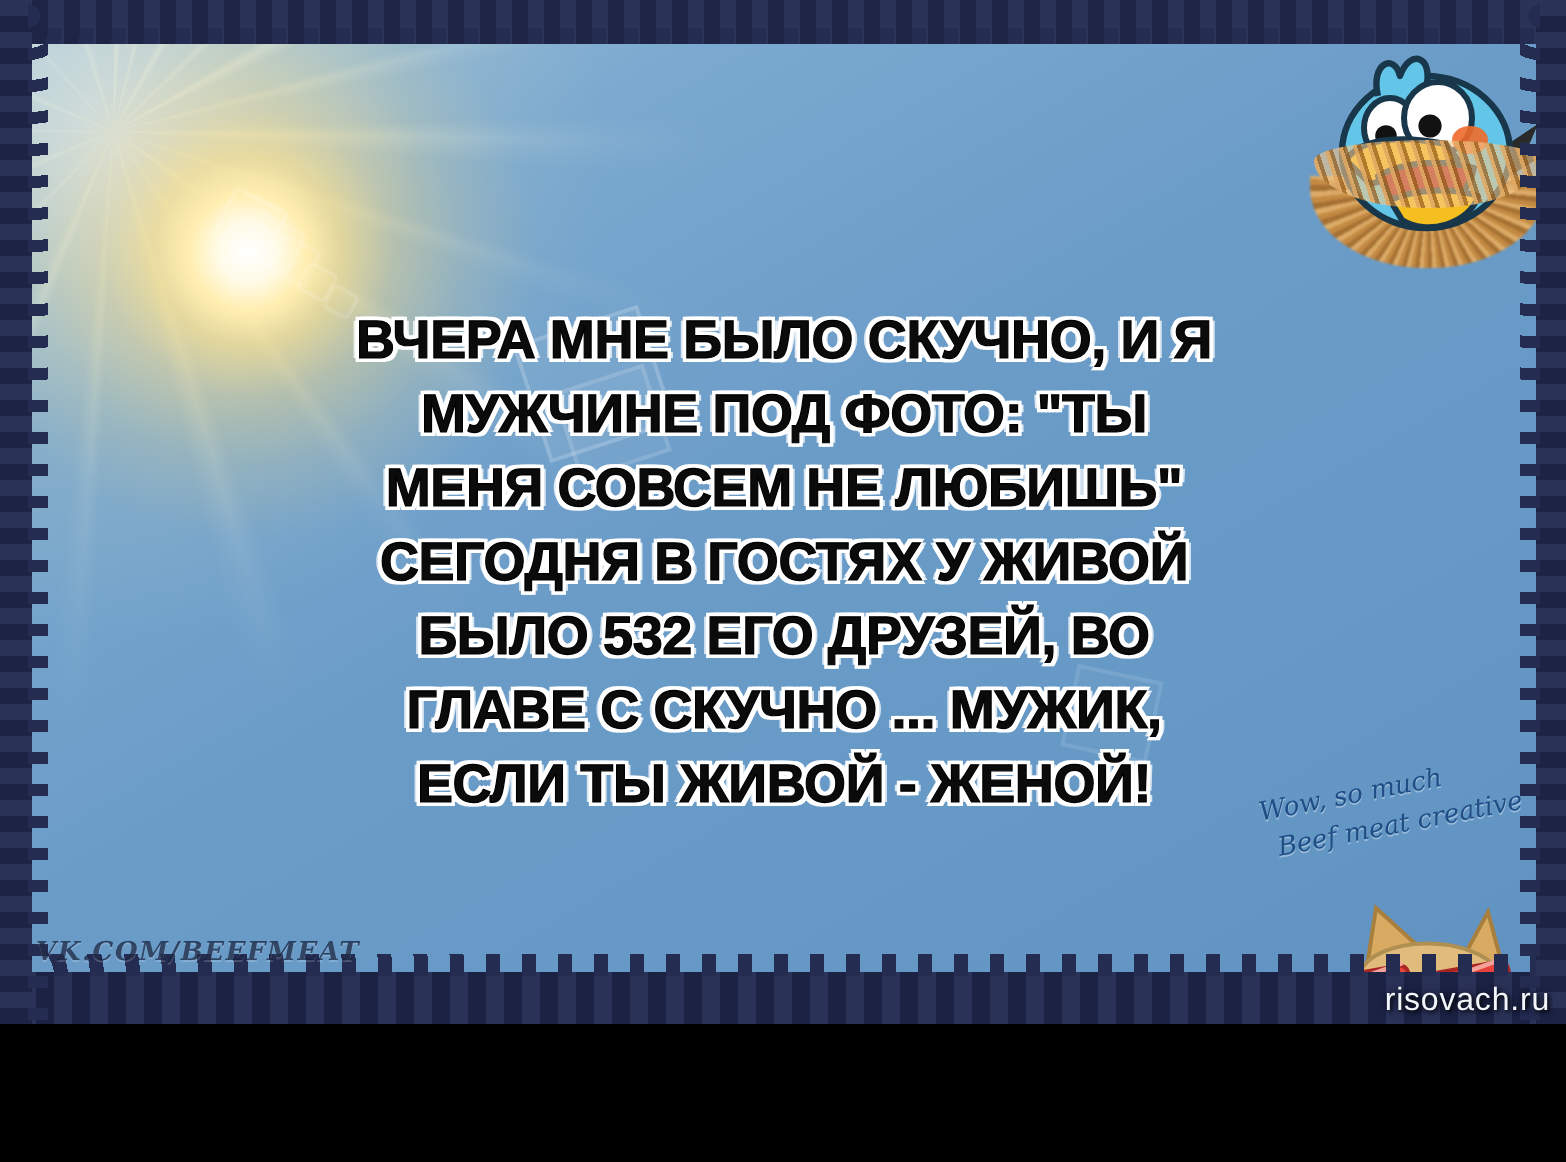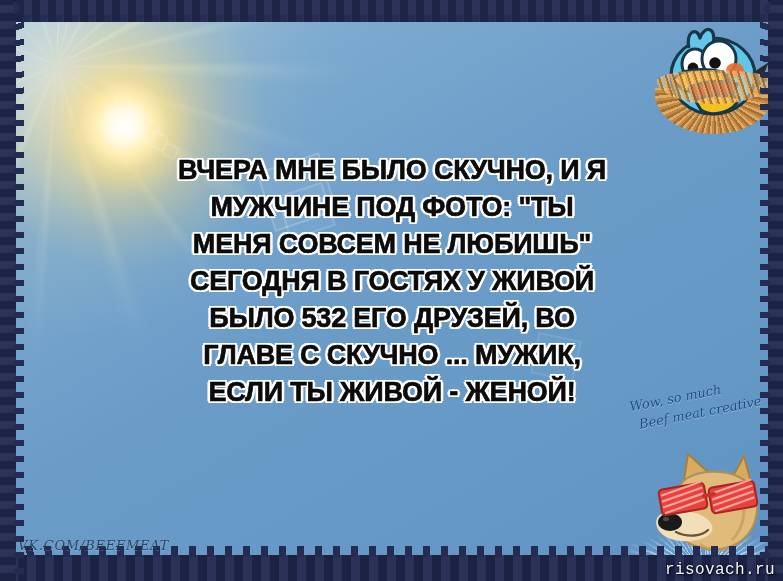--- a/index.html
+++ b/index.html
@@ -3,21 +3,21 @@
 <meta charset="utf-8">
 <style>
   html, body {
     margin: 0;
     padding: 0;
     background: #000;
   }
   #stage {
     position: relative;
     width: 783px;
-    height: 581px;
+    height: 512px;
     overflow: hidden;
     font-family: "Liberation Sans", sans-serif;
     background: #2a3358;
   }
 
   
   .sky {
     position: absolute;
     left: 14px; top: 16px; right: 14px; bottom: 22px;
     background:
@@ -206,30 +206,30 @@
     text-shadow: 0 1px 0 rgba(255,255,255,.35);
     pointer-events: none;
   }
 
   
   .vk-wm {
     position: absolute;
     left: 18px; bottom: 28px;
     font-family: "DejaVu Serif", serif;
     font-style: italic;
-    font-weight: 400;
+    font-weight: 700;
     font-size: 13px;
     letter-spacing: .8px;
     color: rgba(20,30,58,.72);
     text-shadow: 0 1px 0 rgba(255,255,255,.18);
   }
   .riso-wm {
     position: absolute;
     right: 8px; bottom: 2px;
-    font-family: Liberation Mono, monospace;
+    font-family: Liberation Sans, sans-serif;
     font-size: 16px;
     color: #f2f6fb;
     letter-spacing: .4px;
     text-shadow: 1px 1px 2px rgba(0,0,0,.85), 0 0 4px rgba(0,0,0,.6);
   }
 </style>
 </head>
 <body>
 
 <div id="stage">

